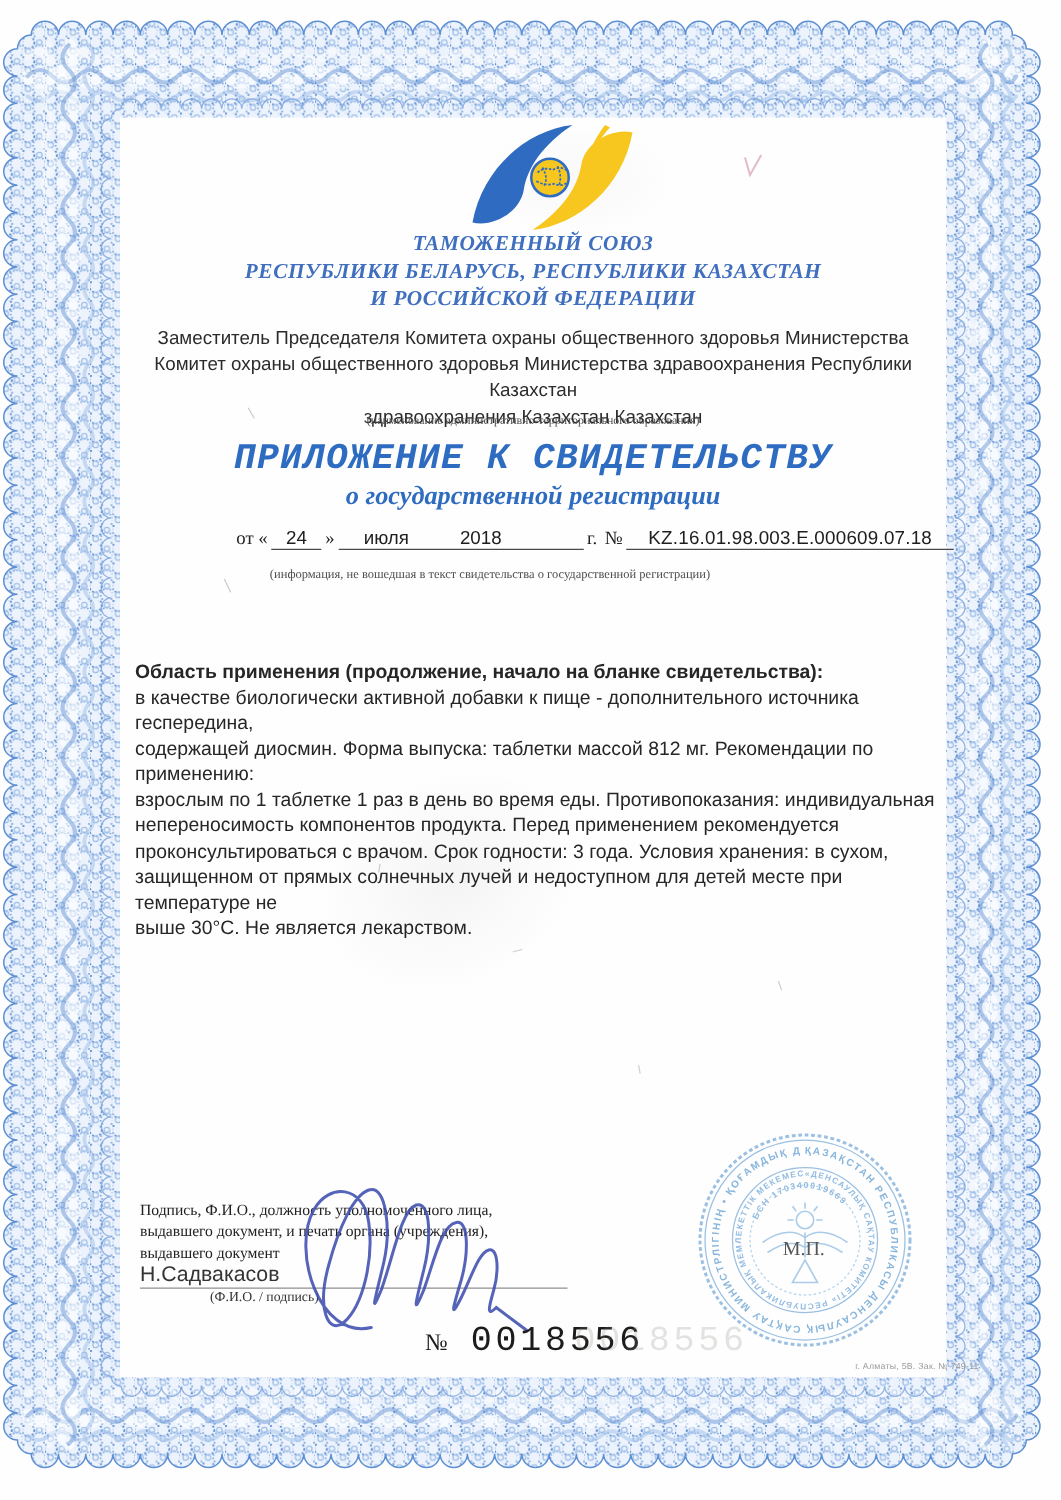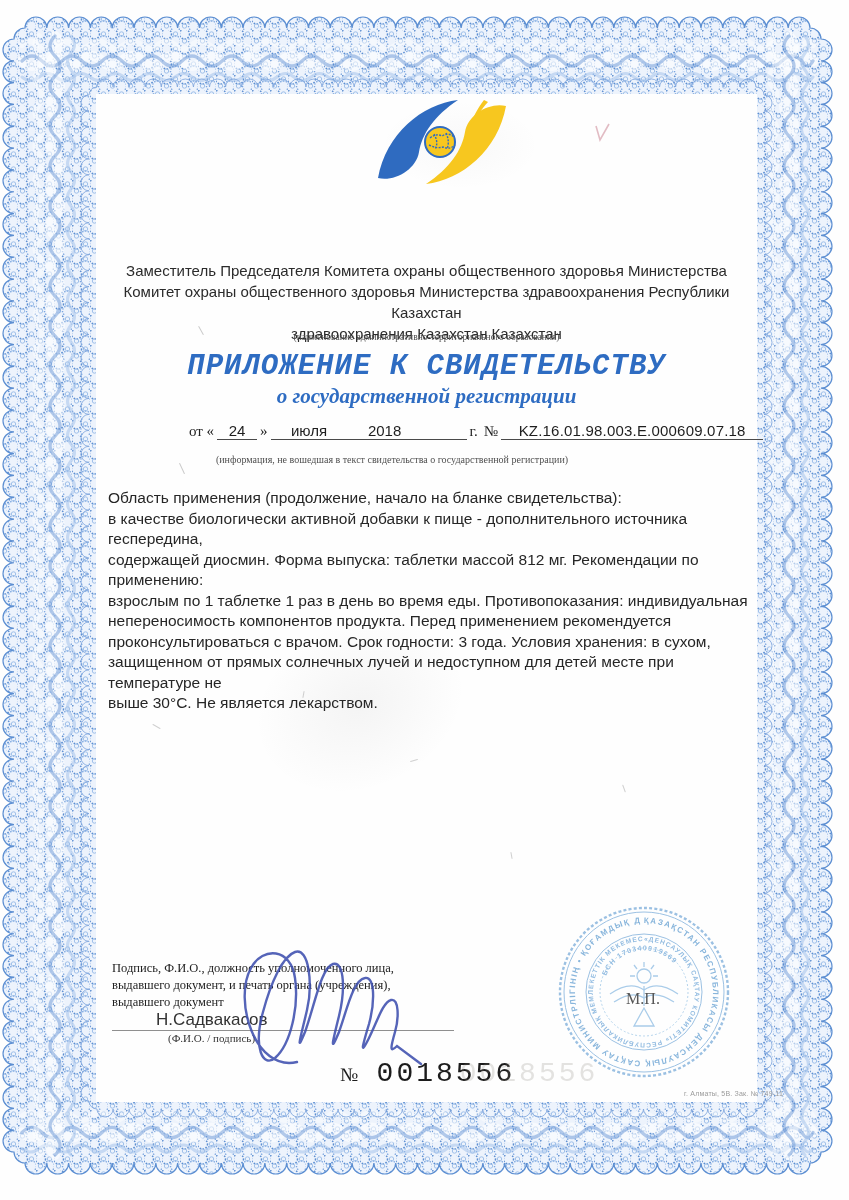--- a/index.html
+++ b/index.html
@@ -23,26 +23,26 @@
   
   .dateline{display:flex;align-items:flex-end;font-size:15px;color:#222;}
   .dateline .lbl{font-family:"Liberation Serif","DejaVu Serif",serif;padding:0 3px;}
   .blank{border-bottom:1px solid #4a4a4a;text-align:center;font-size:15px;color:#1e1e1e;}
   .blank.day{width:40px;}
   .blank.monthyear{width:196px;display:flex;justify-content:space-around;}
   .blank.regnum{width:262px;letter-spacing:.2px;}
 
   
   .body-line{color:#262626;font-size:15.5px;line-height:20.5px;}
-  .body-heading{font-weight:normal;}
+  .body-heading{font-weight:bold;margin-top:40px;}
 
   
   .sig-caption{color:#222;font-family:"Liberation Serif","DejaVu Serif",serif;
                font-size:12.5px;line-height:17px;}
-  .sig-name{color:#333;font-size:17px;margin-left:44px;}
+  .sig-name{color:#333;font-size:17px;}
   .sig-line{border-top:1px solid #8f8f8f;height:0;}
   .sig-name-caption{color:#333;font-family:"Liberation Serif","DejaVu Serif",serif;font-size:11px;}
 
   
   .serial-label{color:#1c1c1c;font-family:"Liberation Serif","DejaVu Serif",serif;font-size:19px;}
   .serial-num{color:#1c1c1c;font-family:"Liberation Mono","DejaVu Sans Mono",monospace;
               font-size:28px;letter-spacing:3px;}
   .serial-ghost{color:rgba(130,128,118,.22);}
   .print-note{color:#9a9a9a;font-size:7px;letter-spacing:.2px;}
 
@@ -103,20 +103,25 @@
     <path d="M134,8 C126,52 90,82 54,86 C78,70 90,52 93,34 C96,16 118,4 134,8 Z" fill="#f7c71f"></path>
     <path d="M112,2 C106,10 100,20 98,30 C104,20 110,10 116,4 Z" fill="#f7c71f"></path>
     <circle cx="68" cy="44" r="15" fill="#f7c71f" stroke="#2f6bc0" stroke-width="2"></circle>
     <path d="M58,40 q6,-5 12,-2 q7,-4 12,1 M57,47 q8,4 14,2 q7,3 12,-2 M62,36 q5,9 1,15 M74,35 q4,8 1,16" fill="none" stroke="#2f6bc0" stroke-width="1.4" stroke-dasharray="2 1.3"></path>
   </svg>
 
   <svg class="abs" style="left:590px;top:122px" width="26" height="26" viewBox="0 0 26 26">
     <path d="M6,4 l4,14 l9,-16" fill="none" stroke="#cf8f9d" stroke-width="1.6" opacity=".6"></path>
   </svg>
 
+  <div class="abs center" style="left:96px;top:184px;width:661px">
+    <div class="union-line">ТАМОЖЕННЫЙ СОЮЗ</div>
+    <div class="union-line">РЕСПУБЛИКИ БЕЛАРУСЬ, РЕСПУБЛИКИ КАЗАХСТАН</div>
+    <div class="union-line">И РОССИЙСКОЙ ФЕДЕРАЦИИ</div>
+  </div>
 
   <div class="abs center" style="left:96px;top:260px;width:661px">
     <div class="issuer-line">Заместитель Председателя Комитета охраны общественного здоровья Министерства</div>
     <div class="issuer-line">Комитет охраны общественного здоровья Министерства здравоохранения Республики Казахстан</div>
     <div class="issuer-line">здравоохранения Казахстан Казахстан</div>
   </div>
 
   <div class="abs center tiny-caption" style="left:96px;top:332px;width:661px;font-size:9.5px">(наименование административно-территориального образования)</div>
 
   <div class="abs center title-main" style="left:96px;top:350px;width:661px">ПРИЛОЖЕНИЕ К СВИДЕТЕЛЬСТВУ</div>

